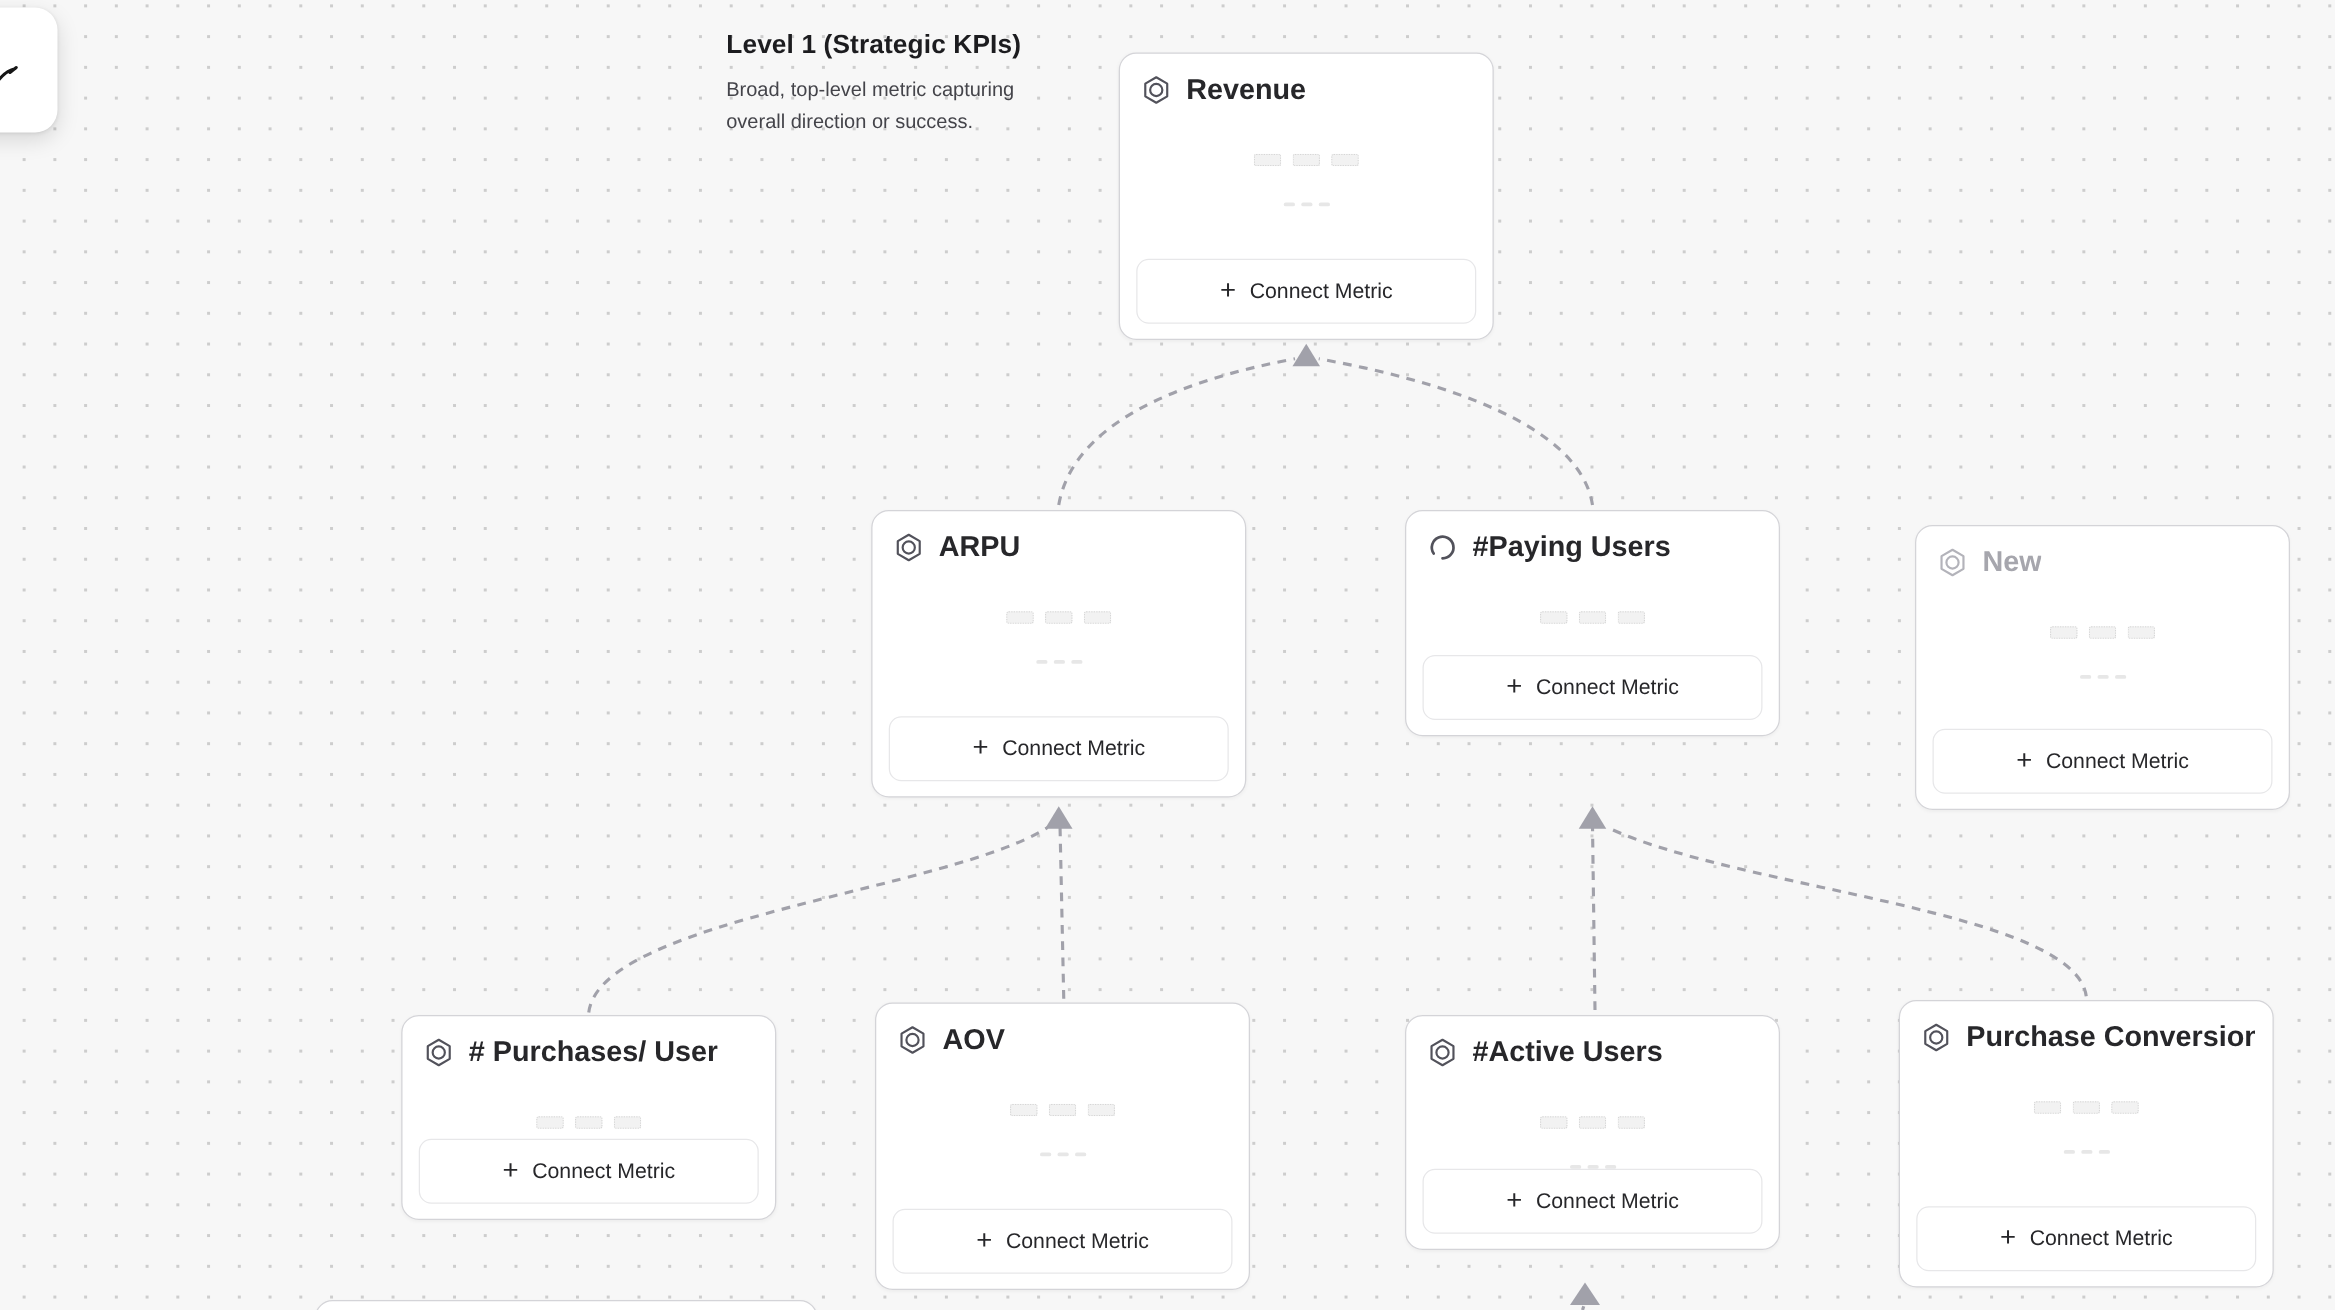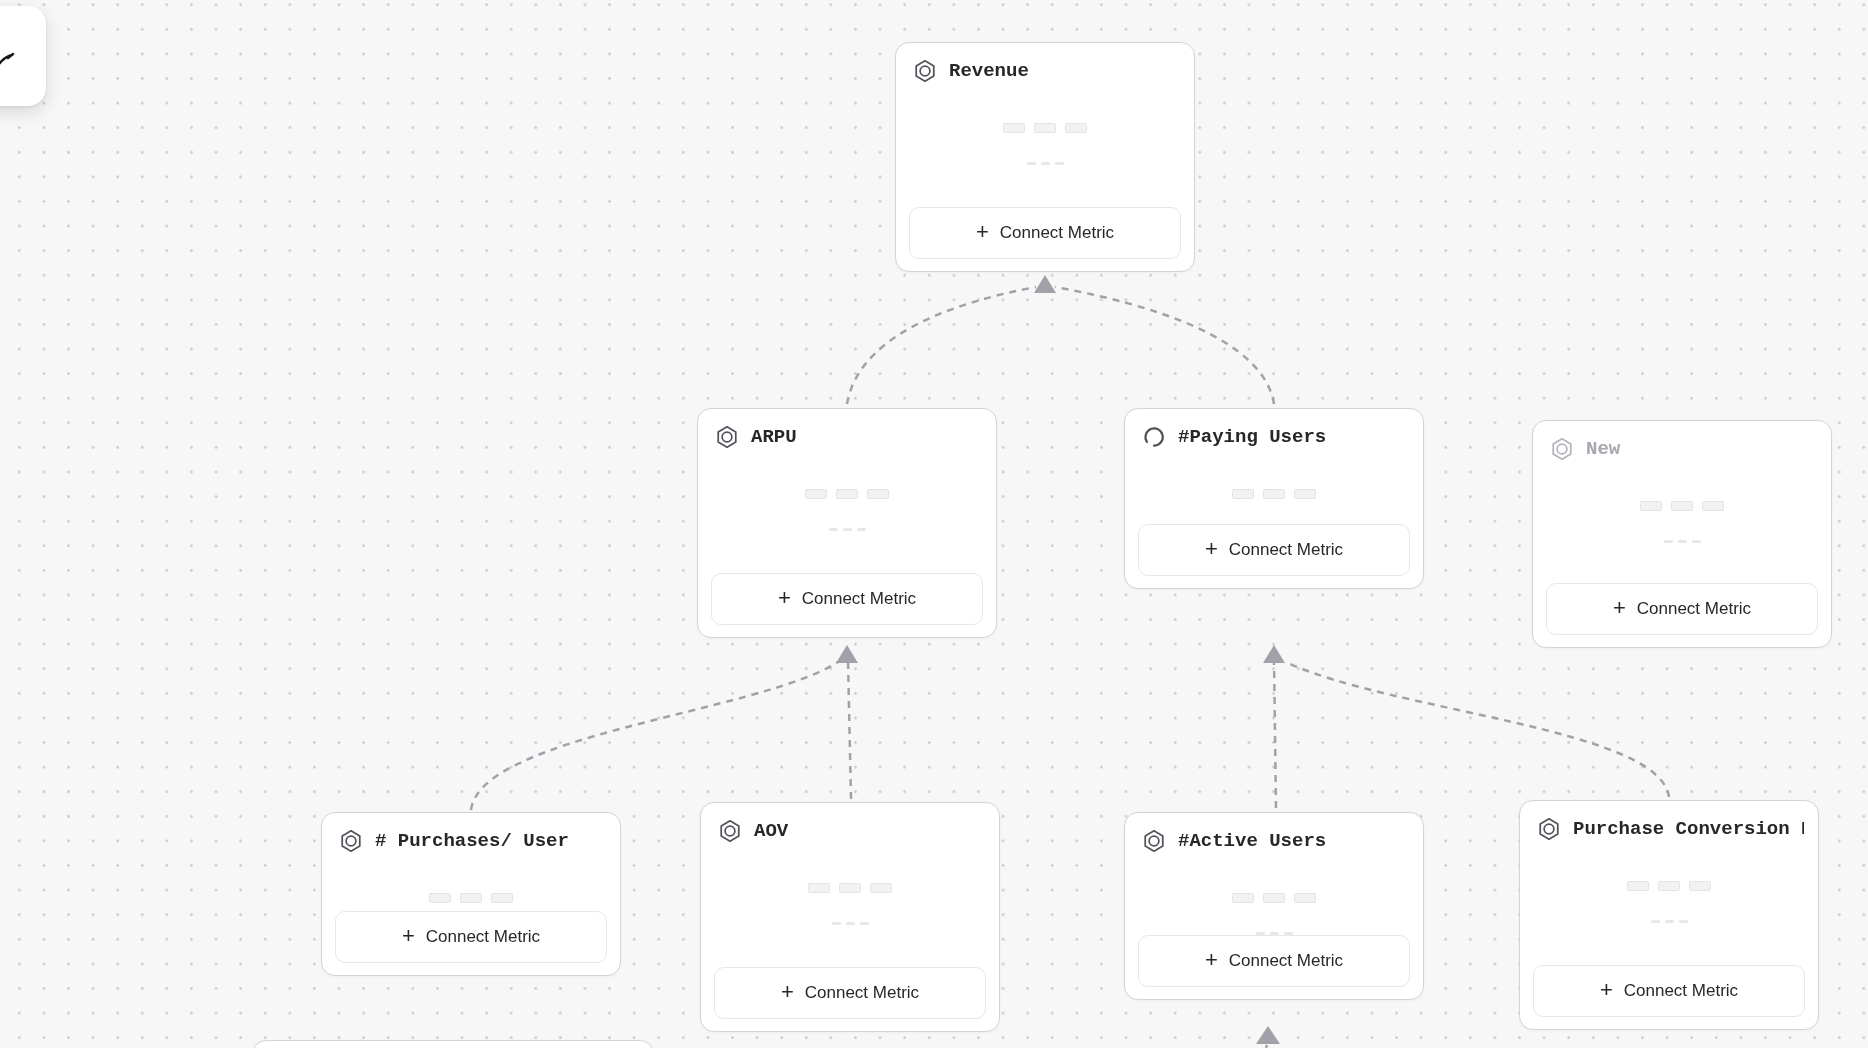--- a/index.html
+++ b/index.html
@@ -20,21 +20,21 @@
   .level-desc{font-size:16px; color:#44444a; line-height:25px;}
 
   
   .card{
     position:absolute; z-index:2; width:300px; box-sizing:border-box;
     background:#ffffff; border:1.5px solid #d4d4d8; border-radius:14px;
     box-shadow:0 1px 3px rgba(0,0,0,.04); cursor:default;
   }
   .card-head{position:absolute; top:15px; left:16px; right:14px; display:flex; align-items:center; gap:11px;}
   .icon{display:inline-flex; color:#52525b; flex:0 0 auto;}
-  .card-title{font-size:19px; font-weight:600; color:#27272a; white-space:nowrap; overflow:hidden;font-family:Liberation Mono, monospace;}
+  .card-title{font-size:23px; font-weight:600; color:#27272a; white-space:nowrap; overflow:hidden;}
   .card.muted .card-title{color:#a6a6ad;}
   .card.muted .icon{color:#b3b3ba;}
 
   .skel{position:absolute; top:80px; left:0; right:0; display:flex; flex-direction:column; align-items:center;}
   .skel-row1{display:flex; gap:9px;}
   .skel-row1 i{display:block; width:20px; height:8px; border:1px dotted #d6d6d6; background:#f2f2f2; border-radius:2px;}
   .skel-row2{display:flex; gap:5px; margin-top:29px;}
   .skel-row2 i{display:block; width:9px; height:3px; background:#e7e7e7; border-radius:1.5px;}
 
   .connect-btn{
@@ -72,20 +72,27 @@
       <path d="M 1266 1048 L 1267 1045"></path>
     </g>
     <g fill="#a1a1aa" stroke="none">
       <polygon points="1045,275 1034,293 1056,293"></polygon>
       <polygon points="847,645 836,663 858,663"></polygon>
       <polygon points="1274,645 1263,663 1285,663"></polygon>
       <polygon points="1268,1026 1256,1044 1280,1044"></polygon>
     </g>
   </svg>
 
+  <div class="level-label" style="left:581px; top:24px;">
+    <div class="level-title">Level 1 (Strategic KPIs)</div>
+    <div class="level-desc">
+      <div>Broad, top-level metric capturing</div>
+      <div>overall direction or success.</div>
+    </div>
+  </div>
 
 
 
   <div class="card" style="left:895px; top:42px; height:230px;">
     <div class="card-head">
       <span class="icon">
         <svg width="26" height="26" viewBox="0 0 24 24" fill="none" stroke="currentColor" stroke-width="1.6" stroke-linejoin="round">
           <path d="M12 2.6l8.1 4.7v9.4L12 21.4l-8.1-4.7V7.3z"></path>
             <circle cx="12" cy="12" r="4.5"></circle>
         </svg>

